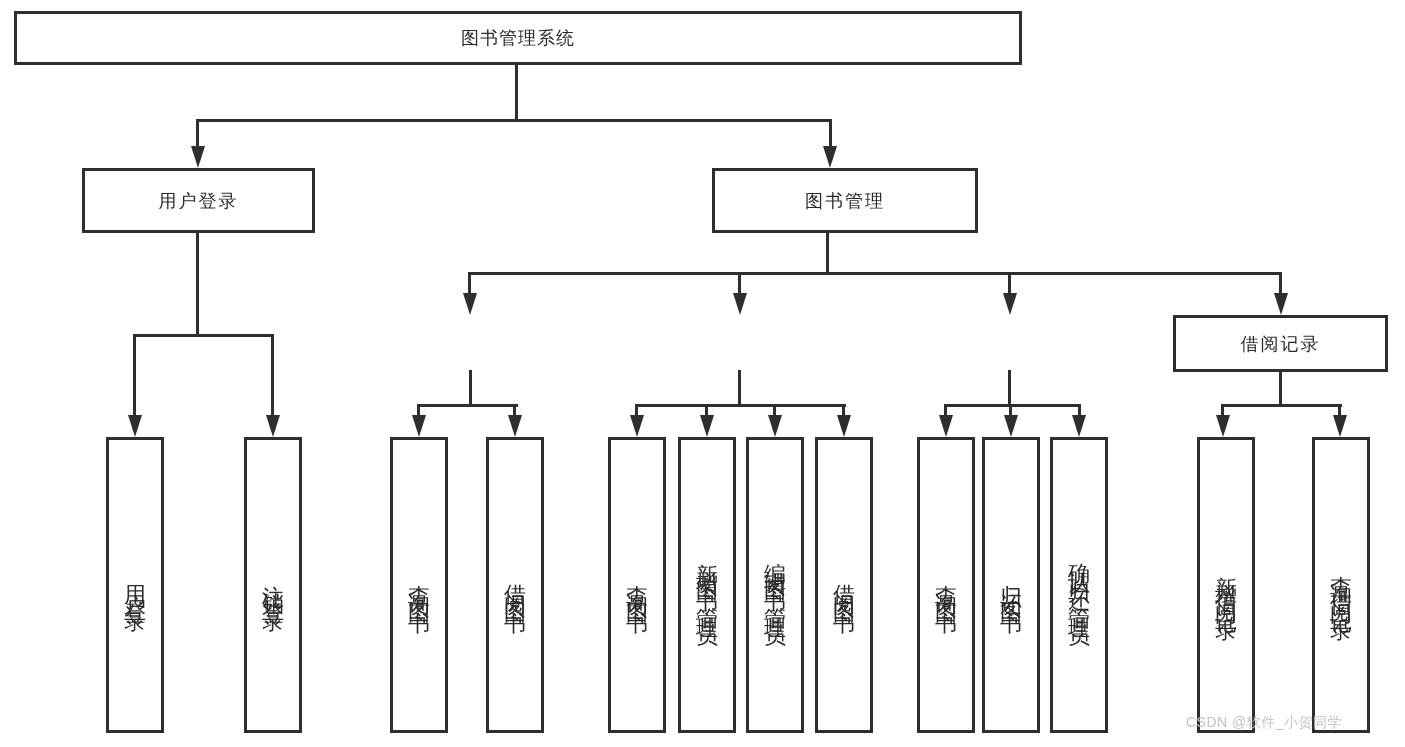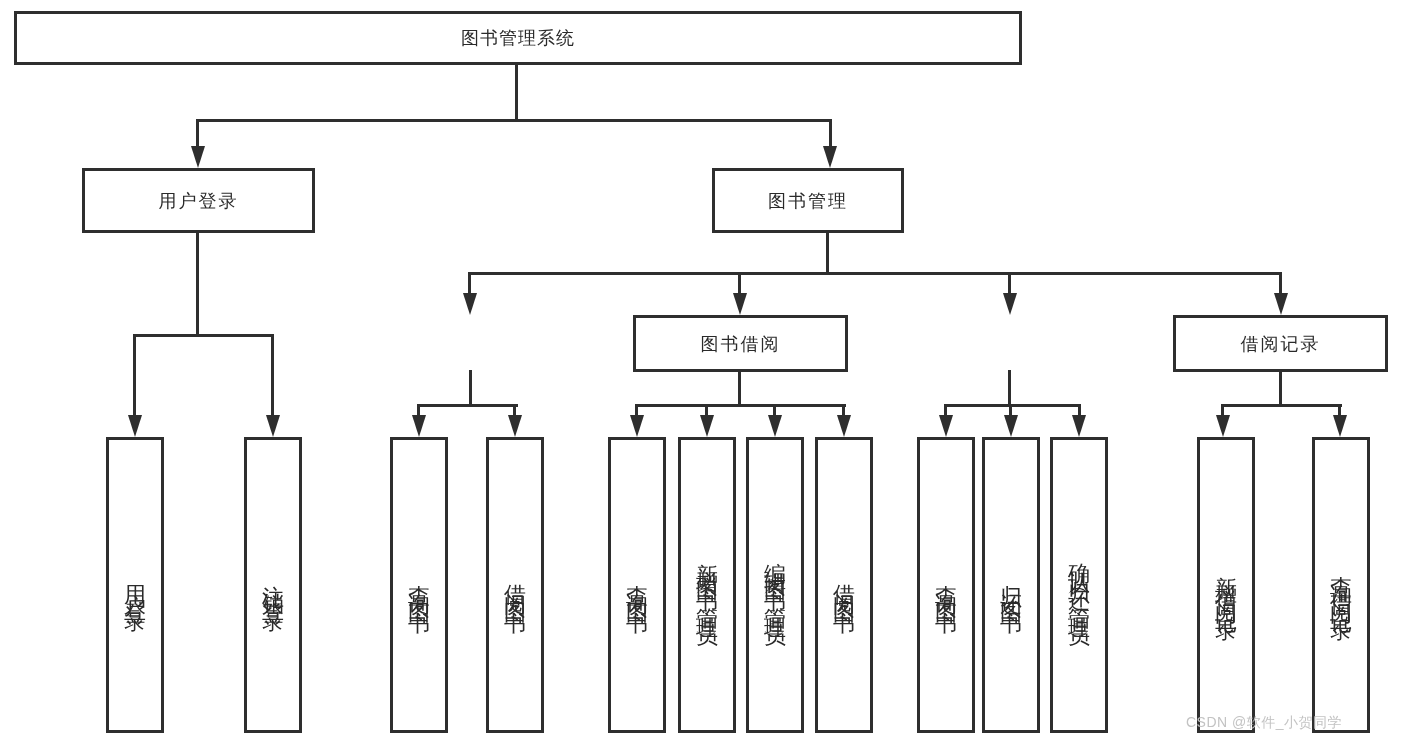--- a/index.html
+++ b/index.html
@@ -65,21 +65,21 @@
   <div class="vline" style="left:515px;top:65px;height:56px;"></div>
   <div class="hline" style="left:196px;top:119px;width:636px;"></div>
   <div class="vline" style="left:196px;top:119px;height:30px;"></div>
   <div class="vline" style="left:829px;top:119px;height:30px;"></div>
   <div class="ah" style="left:191px;top:146px;"></div>
   <div class="ah" style="left:823px;top:146px;"></div>
 
   <div class="box hbox" style="left:82px;top:168px;width:233px;height:65px;">
     <span>用户登录</span>
   </div>
-  <div class="box hbox" style="left:712px;top:168px;width:192px;height:65px;">
+  <div class="box hbox" style="left:712px;top:168px;width:266px;height:65px;">
     <span>图书管理</span>
   </div>
 
   <div class="vline" style="left:196px;top:231px;height:105px;"></div>
   <div class="hline" style="left:133px;top:334px;width:141px;"></div>
   <div class="vline" style="left:133px;top:334px;height:84px;"></div>
   <div class="vline" style="left:271px;top:334px;height:84px;"></div>
   <div class="ah" style="left:128px;top:415px;"></div>
   <div class="ah" style="left:266px;top:415px;"></div>
 
@@ -87,23 +87,20 @@
   <div class="hline" style="left:468px;top:272px;width:814px;"></div>
   <div class="vline" style="left:468px;top:272px;height:24px;"></div>
   <div class="vline" style="left:738px;top:272px;height:24px;"></div>
   <div class="vline" style="left:1008px;top:272px;height:24px;"></div>
   <div class="vline" style="left:1279px;top:272px;height:24px;"></div>
   <div class="ah" style="left:463px;top:293px;"></div>
   <div class="ah" style="left:733px;top:293px;"></div>
   <div class="ah" style="left:1003px;top:293px;"></div>
   <div class="ah" style="left:1274px;top:293px;"></div>
 
-  <div class="box hbox" style="left:633px;top:315px;width:215px;height:57px;">
-    <span>图书借阅</span>
-  </div>
   <div class="box hbox" style="left:1173px;top:315px;width:215px;height:57px;">
     <span>借阅记录</span>
   </div>
 
   <div class="vline" style="left:469px;top:370px;height:37px;"></div>
   <div class="hline" style="left:417px;top:404px;width:101px;"></div>
   <div class="vline" style="left:417px;top:404px;height:14px;"></div>
   <div class="vline" style="left:513px;top:404px;height:14px;"></div>
   <div class="ah" style="left:412px;top:415px;"></div>
   <div class="ah" style="left:508px;top:415px;"></div>

